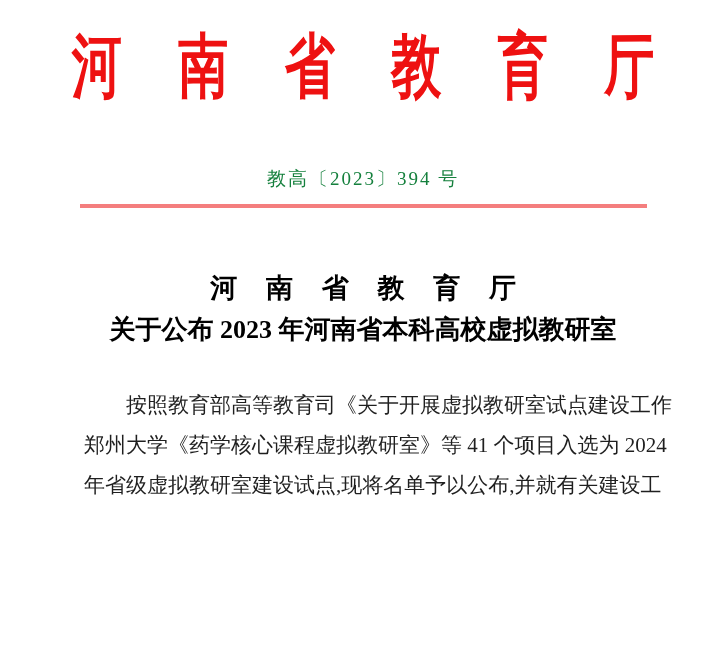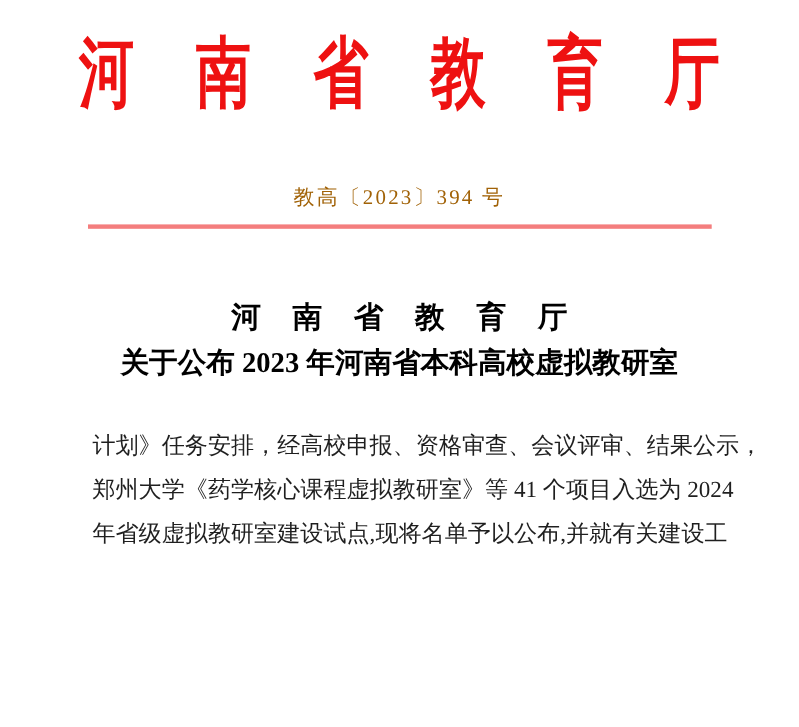--- a/index.html
+++ b/index.html
@@ -32,21 +32,21 @@
     padding-left: 22px; 
     transform: scaleY(1.40);
     white-space: nowrap;
   }
   
   .doc-number {
     margin-top: 54px;
     text-align: center;
     font-size: 19px;
     letter-spacing: 2px;
-    color: #a16207;
+    color: #15803d;
     white-space: nowrap;
   }
   
   .divider {
     margin: 12px auto 0 auto;
     width: 567px;
     height: 4px;
     background: #f47e7e;
   }
   
@@ -101,18 +101,18 @@
   <div class="doc-number">教高〔2023〕394 号</div>
 
   <div class="divider" style="background: rgb(244, 126, 126);"></div>
 
   <div class="title-block">
     <div class="title-line-1">河 南 省 教 育 厅</div>
     <div class="title-line-2">关于公布 2023 年河南省本科高校虚拟教研室</div>
   </div>
 
   <div class="body-text">
-    <div class="para-line">计划》任务安排，经高校申报、资格审查、会议评审、结果公示，</div>
+    <div class="para-line indent">按照教育部高等教育司《关于开展虚拟教研室试点建设工作</div>
     <div class="para-line">郑州大学《药学核心课程虚拟教研室》等 41 个项目入选为 2024</div>
     <div class="para-line">年省级虚拟教研室建设试点,现将名单予以公布,并就有关建设工</div>
   </div>
 
 </div>
 
 </body></html>

